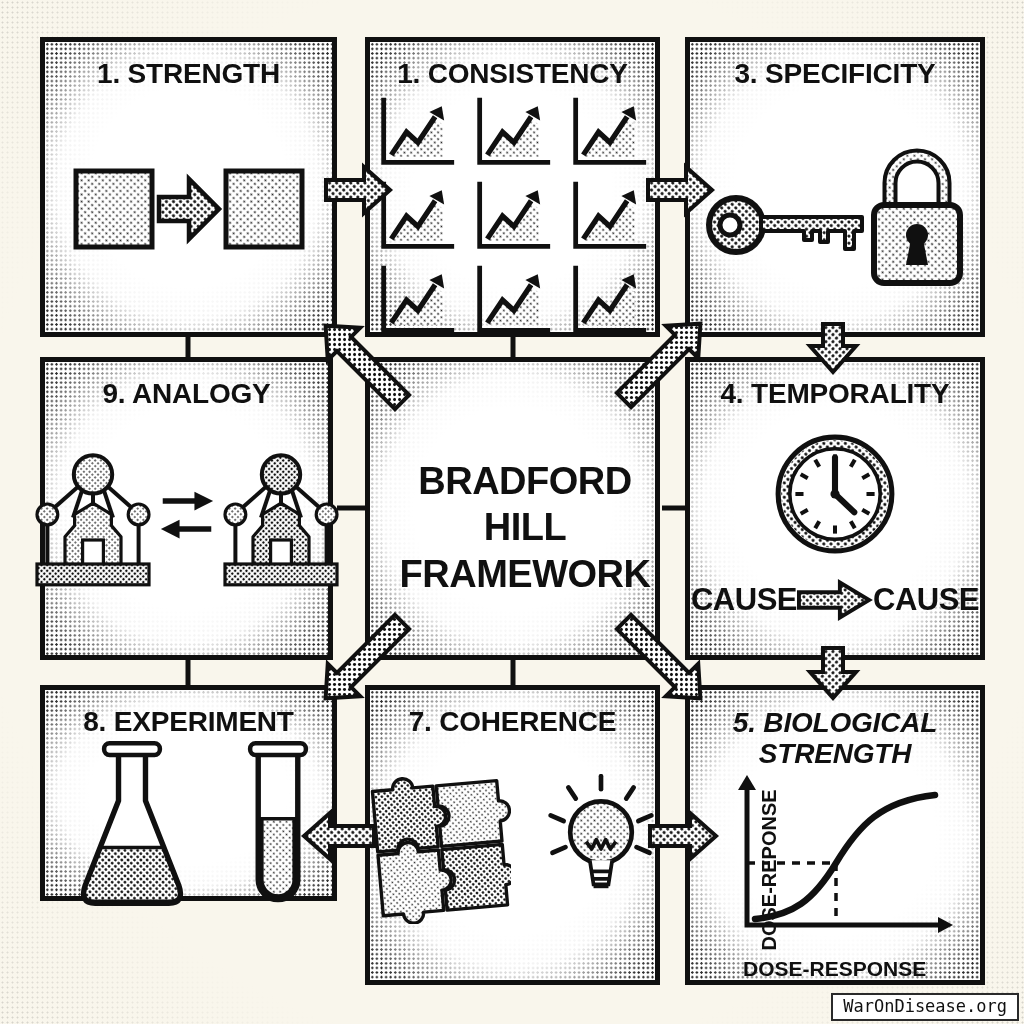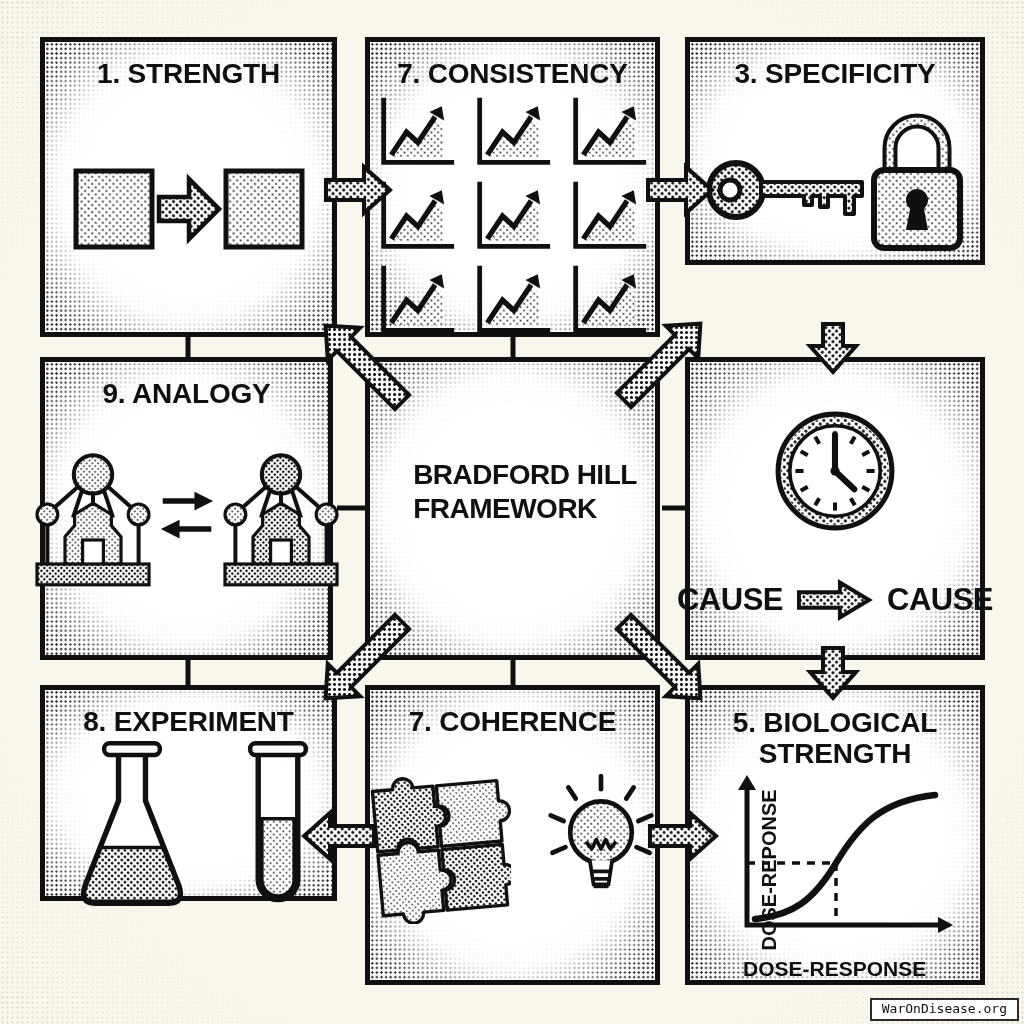--- a/index.html
+++ b/index.html
@@ -18,40 +18,40 @@
     background-image:
       radial-gradient(ellipse 72% 72% at 50% 50%, #fff 48%, rgba(255,255,255,.94) 63%, rgba(255,255,255,0) 90%),
       radial-gradient(circle, rgba(16,16,16,.88) 1.05px, rgba(16,16,16,0) 1.35px);
     background-size:100% 100%, 4.6px 4.6px;
     display:flex;flex-direction:column;align-items:center;z-index:2;
   }
   .box-title{
     font-weight:bold;font-size:28px;letter-spacing:-.2px;line-height:1.05;
     margin-top:17px;text-align:center;white-space:nowrap;
   }
-  .box-title.two-line{white-space:normal;line-height:1.12;}
+  .box-title.two-line{white-space:normal;line-height:1.12;font-style:italic;}
   .icon-area{flex:1;display:flex;align-items:center;justify-content:center;width:100%;}
   .overlay{position:absolute;left:0;top:0;z-index:4;pointer-events:none;}
   .chart-grid{display:grid;grid-template-columns:repeat(3,88px);gap:4px 8px;margin-top:4px;}
   .mini{width:88px;height:80px;}
-  .center-title{margin-top:96px;font-weight:bold;font-size:28px;line-height:1.22;letter-spacing:-.5px;margin-left:25px;}
+  .center-title{margin-top:96px;text-align:center;font-weight:bold;font-size:38px;line-height:1.22;letter-spacing:-.5px;margin-left:25px;}
   .center-title span{display:block;}
-  .cause-row{display:flex;align-items:center;gap:14px;margin-bottom:34px;font-weight:bold;font-size:31px;letter-spacing:-.5px;}
+  .cause-row{display:flex;align-items:center;margin-bottom:34px;font-weight:bold;font-size:31px;letter-spacing:-.5px;}
   .analogy-wrap{display:flex;align-items:flex-end;gap:6px;margin-bottom:24px;}
   .exp-wrap{display:flex;align-items:flex-end;gap:42px;margin-bottom:28px;}
   .coh-wrap{display:flex;align-items:center;gap:34px;margin-bottom:18px;}
   .bio-chart{position:relative;width:268px;height:206px;margin-top:2px;}
   .bio-ylabel{
     position:absolute;left:-12px;top:86px;transform:rotate(-90deg);transform-origin:center;
     font-weight:bold;font-size:20px;white-space:nowrap;width:160px;text-align:center;
   }
   .bio-xlabel{position:absolute;left:42px;bottom:-2px;width:210px;font-weight:bold;font-size:21px;}
   .watermark{
     position:absolute;right:5px;bottom:3px;z-index:6;background:#fff;border:2px solid #2a2a2a;
-    padding:1px 10px 3px 10px;font-family:"DejaVu Sans Mono", monospace;font-size:13px;color:#101010;
+    padding:1px 10px 3px 10px;font-family:"DejaVu Sans Mono", monospace;font-size:17px;color:#101010;
   }
 </style>
 </head>
 <body>
 
 <div class="canvas">
 
   <svg width="0" height="0" style="position:absolute" aria-hidden="true">
     <defs>
       <pattern id="ht" patternUnits="userSpaceOnUse" width="5" height="5" patternTransform="rotate(45)">
@@ -92,21 +92,21 @@
     <div class="icon-area">
       <svg width="236" height="130" viewBox="0 0 236 130">
         <rect x="5" y="26" width="76" height="76" fill="url(#htlight)" stroke="#101010" stroke-width="5"></rect>
         <rect x="155" y="26" width="76" height="76" fill="url(#htlight)" stroke="#101010" stroke-width="5"></rect>
         <polygon points="88,52 118,52 118,34 148,64 118,94 118,76 88,76" fill="url(#ht)" stroke="#101010" stroke-width="4.5"></polygon>
       </svg>
     </div>
   </div>
 
   <div class="box" style="left:365px;top:37px;width:295px;height:300px">
-    <div class="box-title">7. CONSISTENCY</div>
+    <div class="box-title">1. CONSISTENCY</div>
     <div class="icon-area">
       <div class="chart-grid">
         <svg class="mini">
             <use href="#minichart"></use>
           </svg>
         <svg class="mini">
             <use href="#minichart"></use>
           </svg>
         <svg class="mini">
             <use href="#minichart"></use>
@@ -126,21 +126,21 @@
         <svg class="mini">
             <use href="#minichart"></use>
           </svg>
         <svg class="mini">
             <use href="#minichart"></use>
           </svg>
       </div>
     </div>
   </div>
 
-  <div class="box" style="left:685px;top:37px;width:300px;height:228px">
+  <div class="box" style="left:685px;top:37px;width:300px;height:300px">
     <div class="box-title">3. SPECIFICITY</div>
     <div class="icon-area">
       <svg width="262" height="175" viewBox="0 0 262 175">
         <g>
           <circle cx="32" cy="102" r="27" fill="url(#ht)" stroke="#101010" stroke-width="6"></circle>
           <circle cx="26" cy="102" r="10" fill="#fff" stroke="#101010" stroke-width="5"></circle>
           <path d="M57,94 H158 V108 H150 V126 H141 V108 H124 V119 H116 V108 H108 V117 H100 V108 H57 Z" fill="url(#ht)" stroke="#101010" stroke-width="4" stroke-linejoin="round"></path>
         </g>
         <g transform="translate(168,8)">
           <path d="M18,78 V52 a27,27 0 0 1 54,0 V78" fill="none" stroke="#101010" stroke-width="15"></path>
@@ -202,20 +202,21 @@
   </div>
 
   <div class="box" style="left:365px;top:357px;width:295px;height:303px">
     <div class="center-title">
       <span>BRADFORD HILL</span>
       <span>FRAMEWORK</span>
     </div>
   </div>
 
   <div class="box" style="left:685px;top:357px;width:300px;height:303px">
+    <div class="box-title">4. TEMPORALITY</div>
     <div class="icon-area">
       <svg width="130" height="130" viewBox="0 0 128 128">
         <circle cx="64" cy="64" r="56" fill="#fff" stroke="#101010" stroke-width="5"></circle>
         <circle cx="64" cy="64" r="49" fill="none" stroke="url(#ht)" stroke-width="8"></circle>
         <circle cx="64" cy="64" r="44.5" fill="none" stroke="#101010" stroke-width="3.5"></circle>
         <g stroke="#101010" stroke-width="4">
           <line x1="64" y1="25" x2="64" y2="33"></line>
           <line x1="64" y1="25" x2="64" y2="33" transform="rotate(30 64 64)"></line>
           <line x1="64" y1="25" x2="64" y2="33" transform="rotate(60 64 64)"></line>
           <line x1="64" y1="25" x2="64" y2="33" transform="rotate(90 64 64)"></line>

